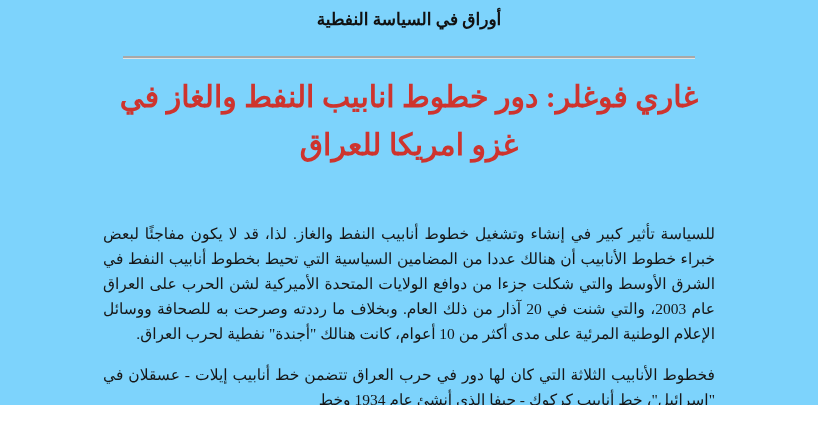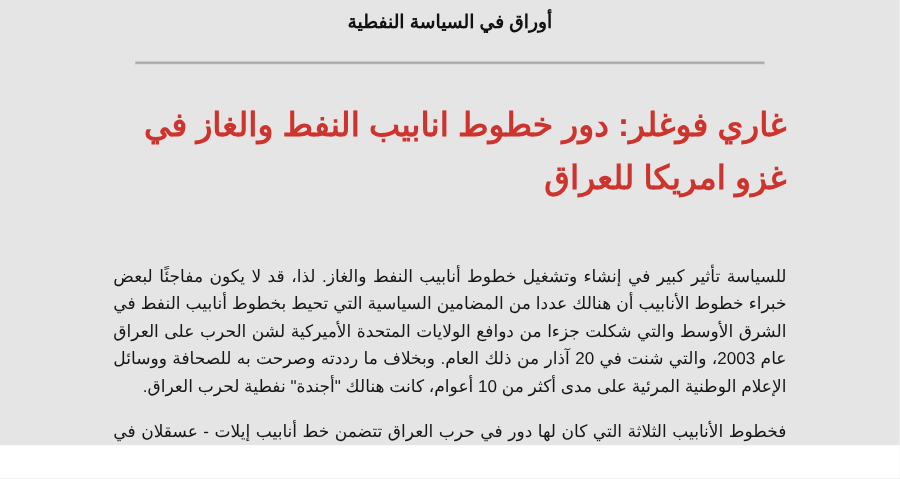--- a/index.html
+++ b/index.html
@@ -4,45 +4,45 @@
 <style>
   html, body {
     margin: 0;
     padding: 0;
     background: #ffffff;
   }
   .page {
     position: relative;
     width: 818px;
     height: 405px;
-    background: #e5e5e5;
+    background: #7dd3fc;
     overflow: hidden;
     direction: rtl;
-    font-family: Liberation Sans, sans-serif;
+    font-family: Liberation Serif, serif;
     color: #1a1a1a;
   }
   .doc-header {
     margin: 0;
     padding-top: 8px;
     text-align: center;
     font-size: 17px;
     font-weight: bold;
     line-height: 24px;
     color: #111111;
   }
   .rule {
     margin: 24px 123px 0 123px;
     border: none;
     height: 2px;
     background: #a8a8a8;
     border-bottom: 1px solid #e2e2e2;
   }
   .title {
-    margin: 32px 103px 0 103px;
-    text-align: right;
+    margin: 14px 103px 0 103px;
+    text-align: center;
     font-size: 30px;
     font-weight: bold;
     line-height: 48px;
   }
   .body-par {
     margin: 0 103px;
     text-align: justify;
     text-justify: inter-word;
     font-size: 15.5px;
     line-height: 25px;

